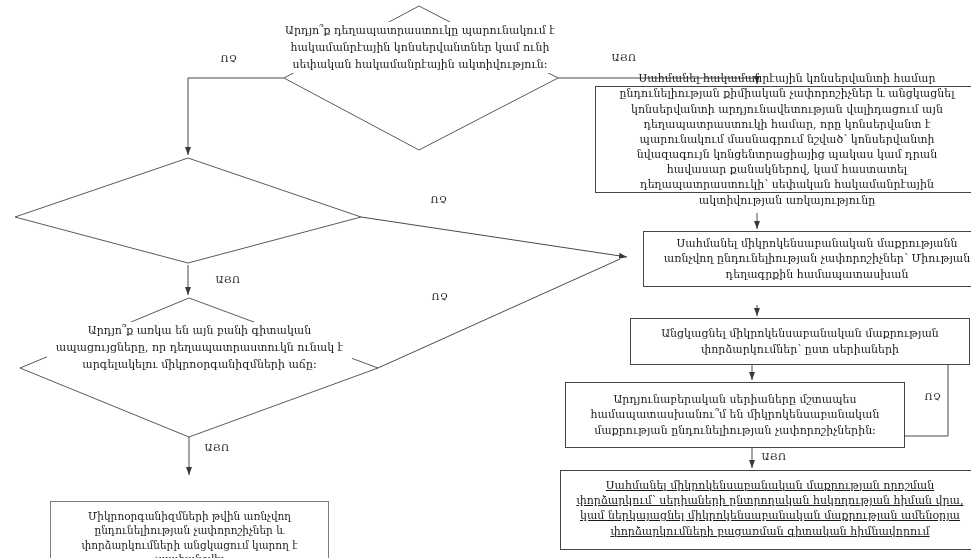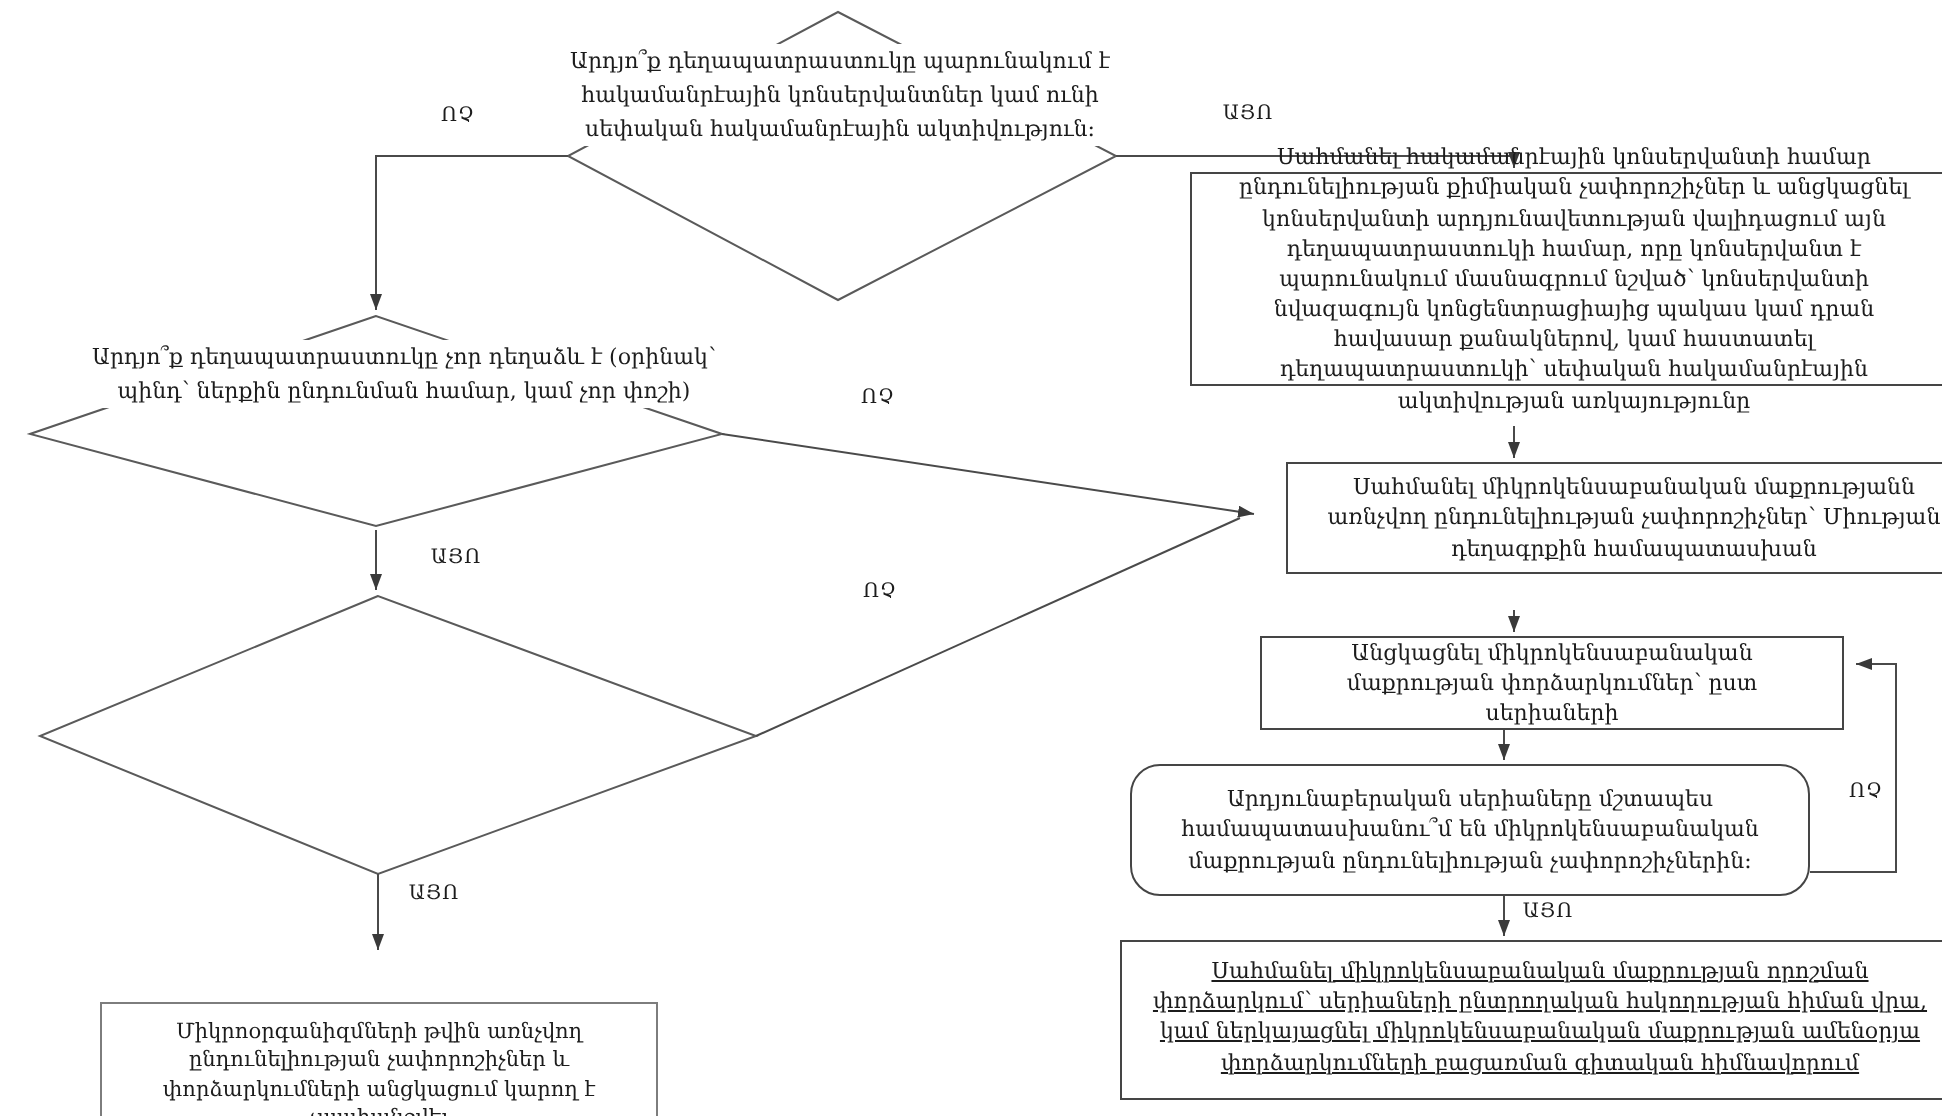--- a/index.html
+++ b/index.html
@@ -45,36 +45,36 @@
     <path class="wire" d="M176 265 L176 295" marker-end="url(#arr)"></path>
     <path class="wire" d="M177 437 L177 475" marker-end="url(#arr)"></path>
     <path class="wire" d="M745 305 L745 316" marker-end="url(#arr)"></path>
     <path class="wire" d="M740 365 L740 380" marker-end="url(#arr)"></path>
     <path class="wire" d="M740 448 L740 468" marker-end="url(#arr)"></path>
     <path class="wire" d="M893 436 L936 436 L936 332 L916 332" marker-end="url(#arr)"></path>
   </svg>
 
   <div class="node dec-text" style="left:268px;top:22px;width:280px;">Արդյո՞ք դեղապատրաստուկը պարունակում է հակամանրէային կոնսերվանտներ կամ ունի սեփական հակամանրէային ակտիվություն:</div>
 
-  <div class="node dec-text" style="left:25px;top:170px;width:330px;">Արդյո՞ք դեղապատրաստուկը չոր դեղաձև է (օրինակ՝ պինդ՝ ներքին ընդունման համար, կամ չոր փոշի)</div>
 
+  <div class="node dec-text" style="left:35px;top:322px;width:305px;">Արդյո՞ք առկա են այն բանի գիտական ապացույցները, որ դեղապատրաստուկն ունակ է արգելակելու միկրոօրգանիզմների աճը:</div>
 
   <div class="node proc center" style="left:583px;top:86px;width:384px;height:107px;">
     <div>Սահմանել հակամանրէային կոնսերվանտի համար ընդունելիության քիմիական չափորոշիչներ և անցկացնել կոնսերվանտի արդյունավետության վալիդացում այն դեղապատրաստուկի համար, որը կոնսերվանտ է պարունակում մասնագրում նշված՝ կոնսերվանտի նվազագույն կոնցենտրացիայից պակաս կամ դրան հավասար քանակներով, կամ հաստատել դեղապատրաստուկի՝ սեփական հակամանրէային ակտիվության առկայությունը</div>
   </div>
 
   <div class="node proc center" style="left:631px;top:231px;width:348px;height:56px;">
     <div>Սահմանել միկրոկենսաբանական մաքրությանն առնչվող ընդունելիության չափորոշիչներ՝ Միության դեղագրքին համապատասխան</div>
   </div>
 
-  <div class="node proc center" style="left:618px;top:318px;width:292px;height:47px;">
+  <div class="node proc center" style="left:618px;top:318px;width:340px;height:47px;">
     <div>Անցկացնել միկրոկենսաբանական մաքրության փորձարկումներ՝ ըստ սերիաների</div>
   </div>
 
-  <div class="node proc center" style="left:553px;top:382px;width:340px;height:66px;border-radius:15px;">
+  <div class="node proc center" style="left:553px;top:382px;width:340px;height:66px;">
     <div>Արդյունաբերական սերիաները մշտապես համապատասխանու՞մ են միկրոկենսաբանական մաքրության ընդունելիության չափորոշիչներին:</div>
   </div>
 
   <div class="node proc" style="left:548px;top:470px;width:420px;height:80px;text-decoration:underline;">
     <div>Սահմանել միկրոկենսաբանական մաքրության որոշման փորձարկում՝ սերիաների ընտրողական հսկողության հիման վրա, կամ ներկայացնել միկրոկենսաբանական մաքրության ամենօրյա փորձարկումների բացառման գիտական հիմնավորում</div>
   </div>
 
   <div class="node proc" style="left:38px;top:501px;width:279px;height:59px;border-color:#7d7d7d;font-size:10.5px;">
     <div>Միկրոօրգանիզմների թվին առնչվող ընդունելիության չափորոշիչներ և փորձարկումների անցկացում կարող է չպահանջվել</div>
     <div class="clip-line">

